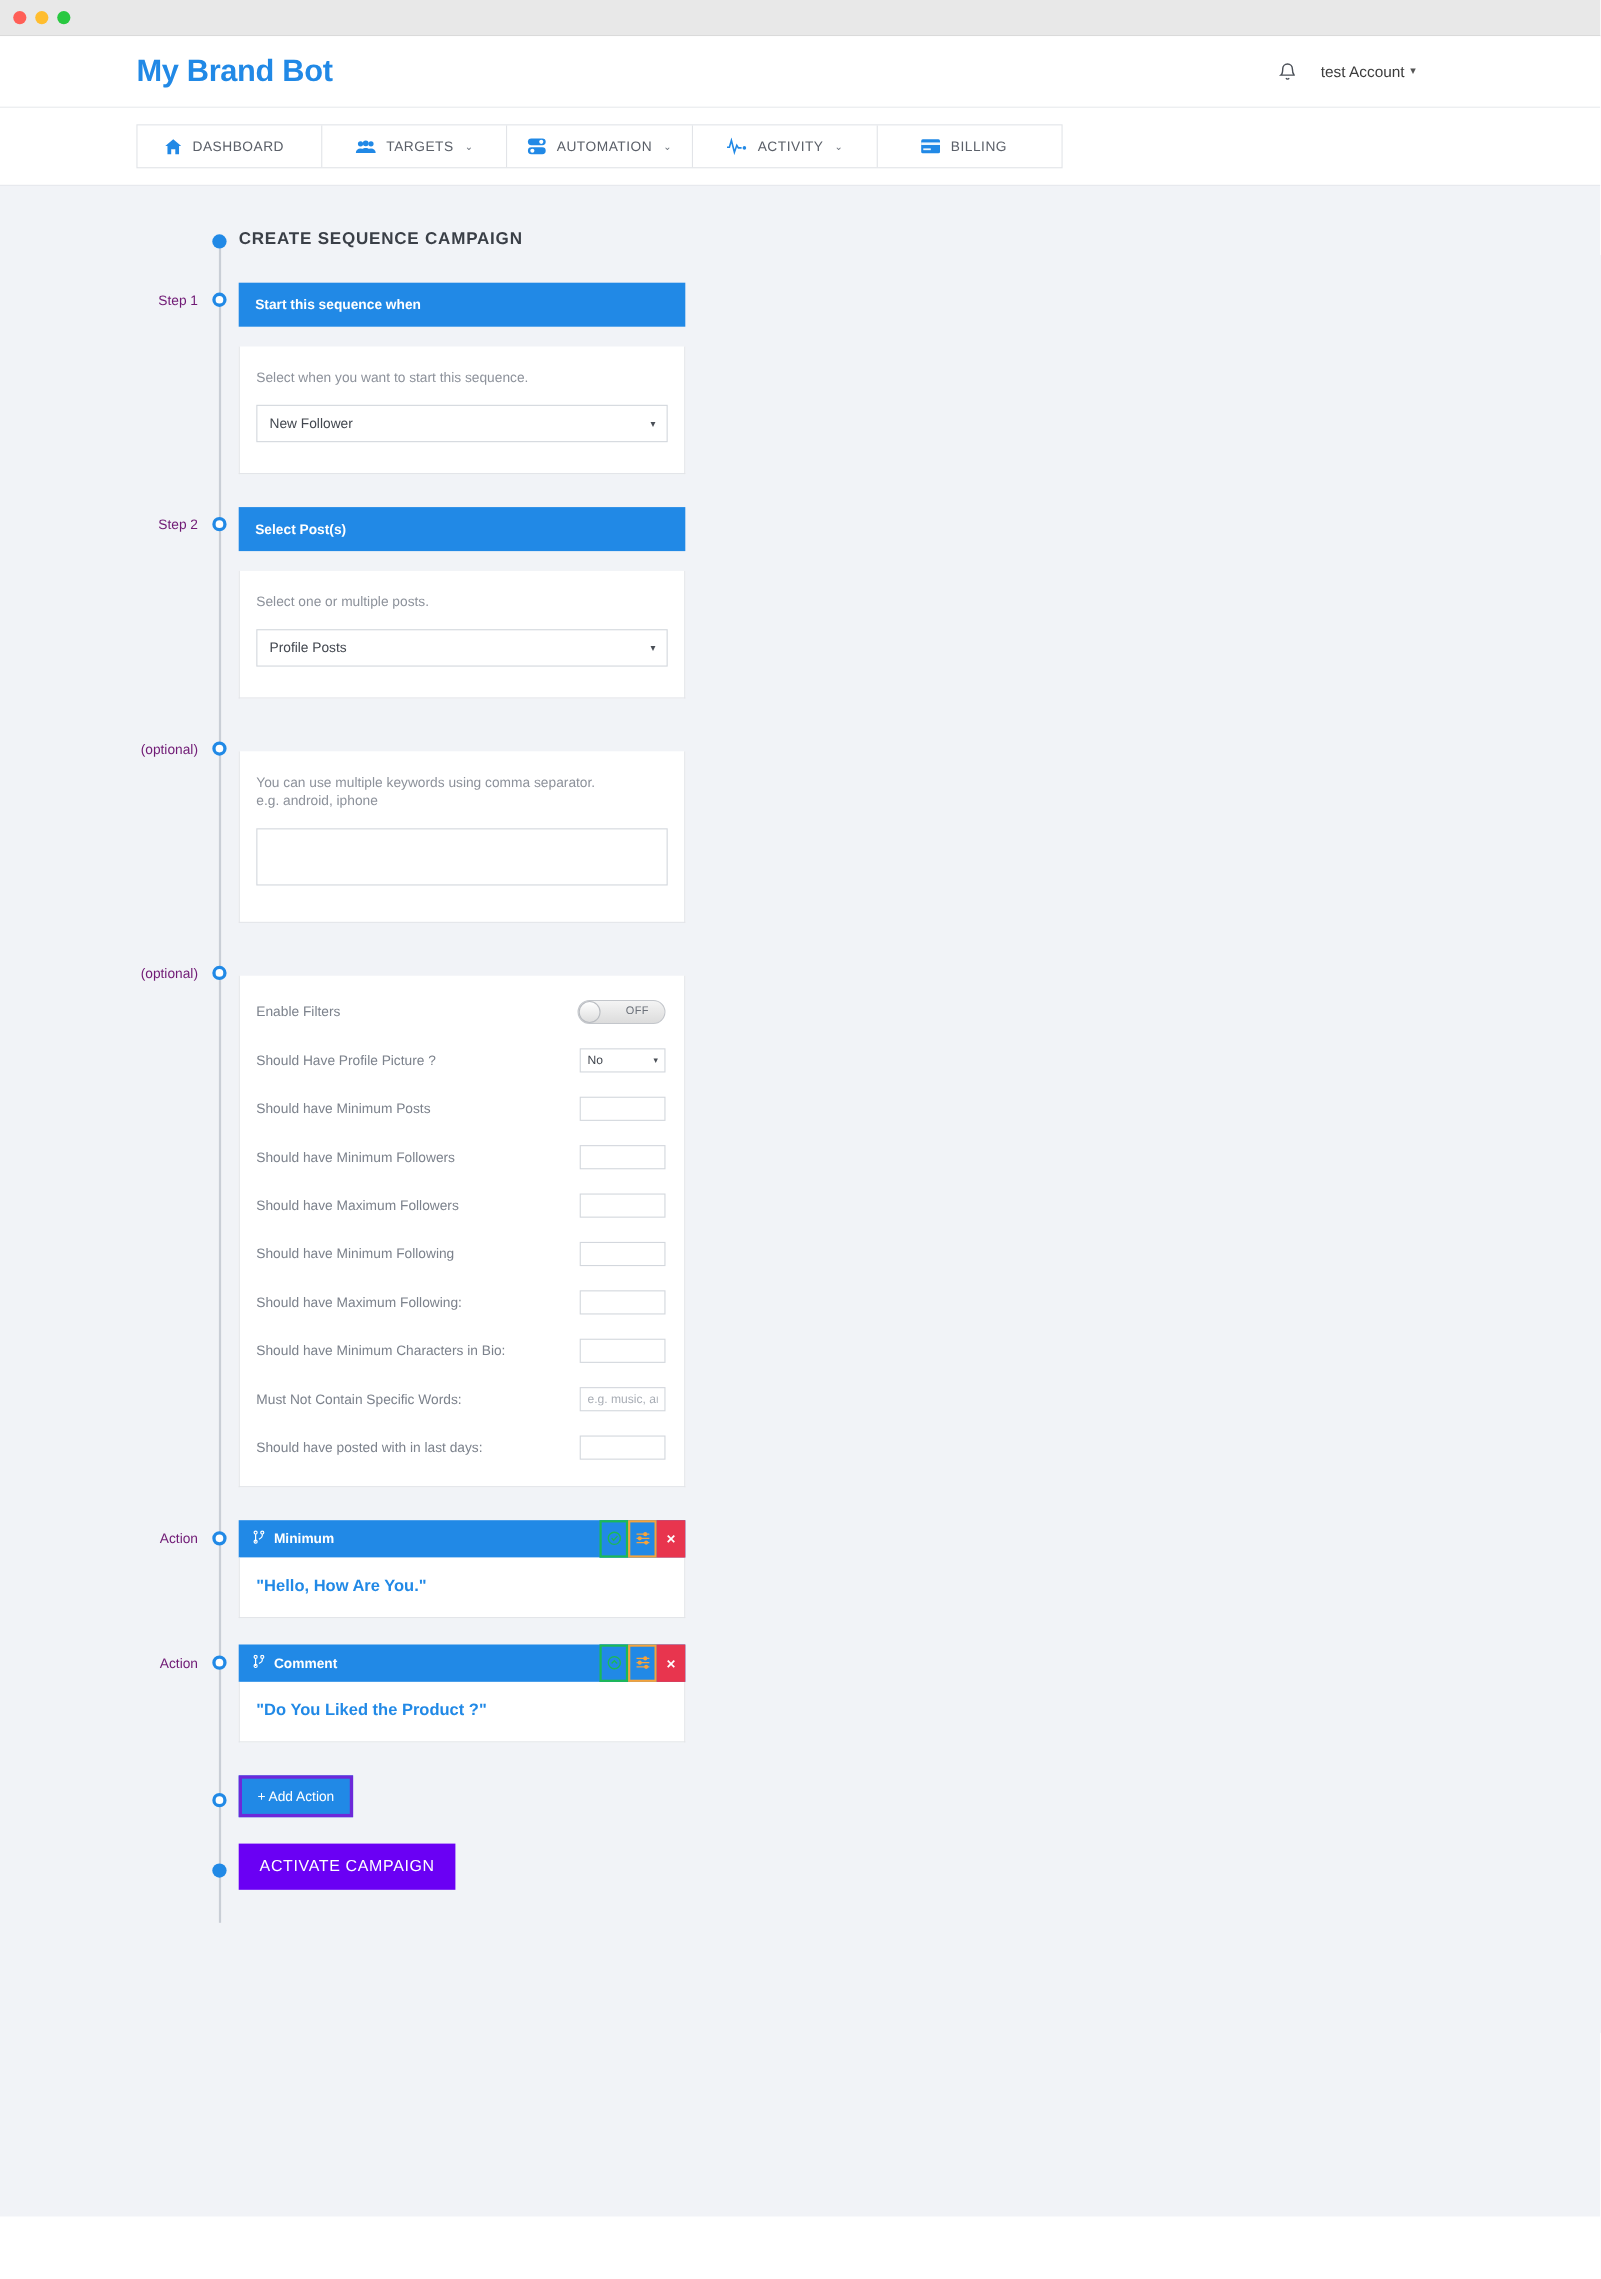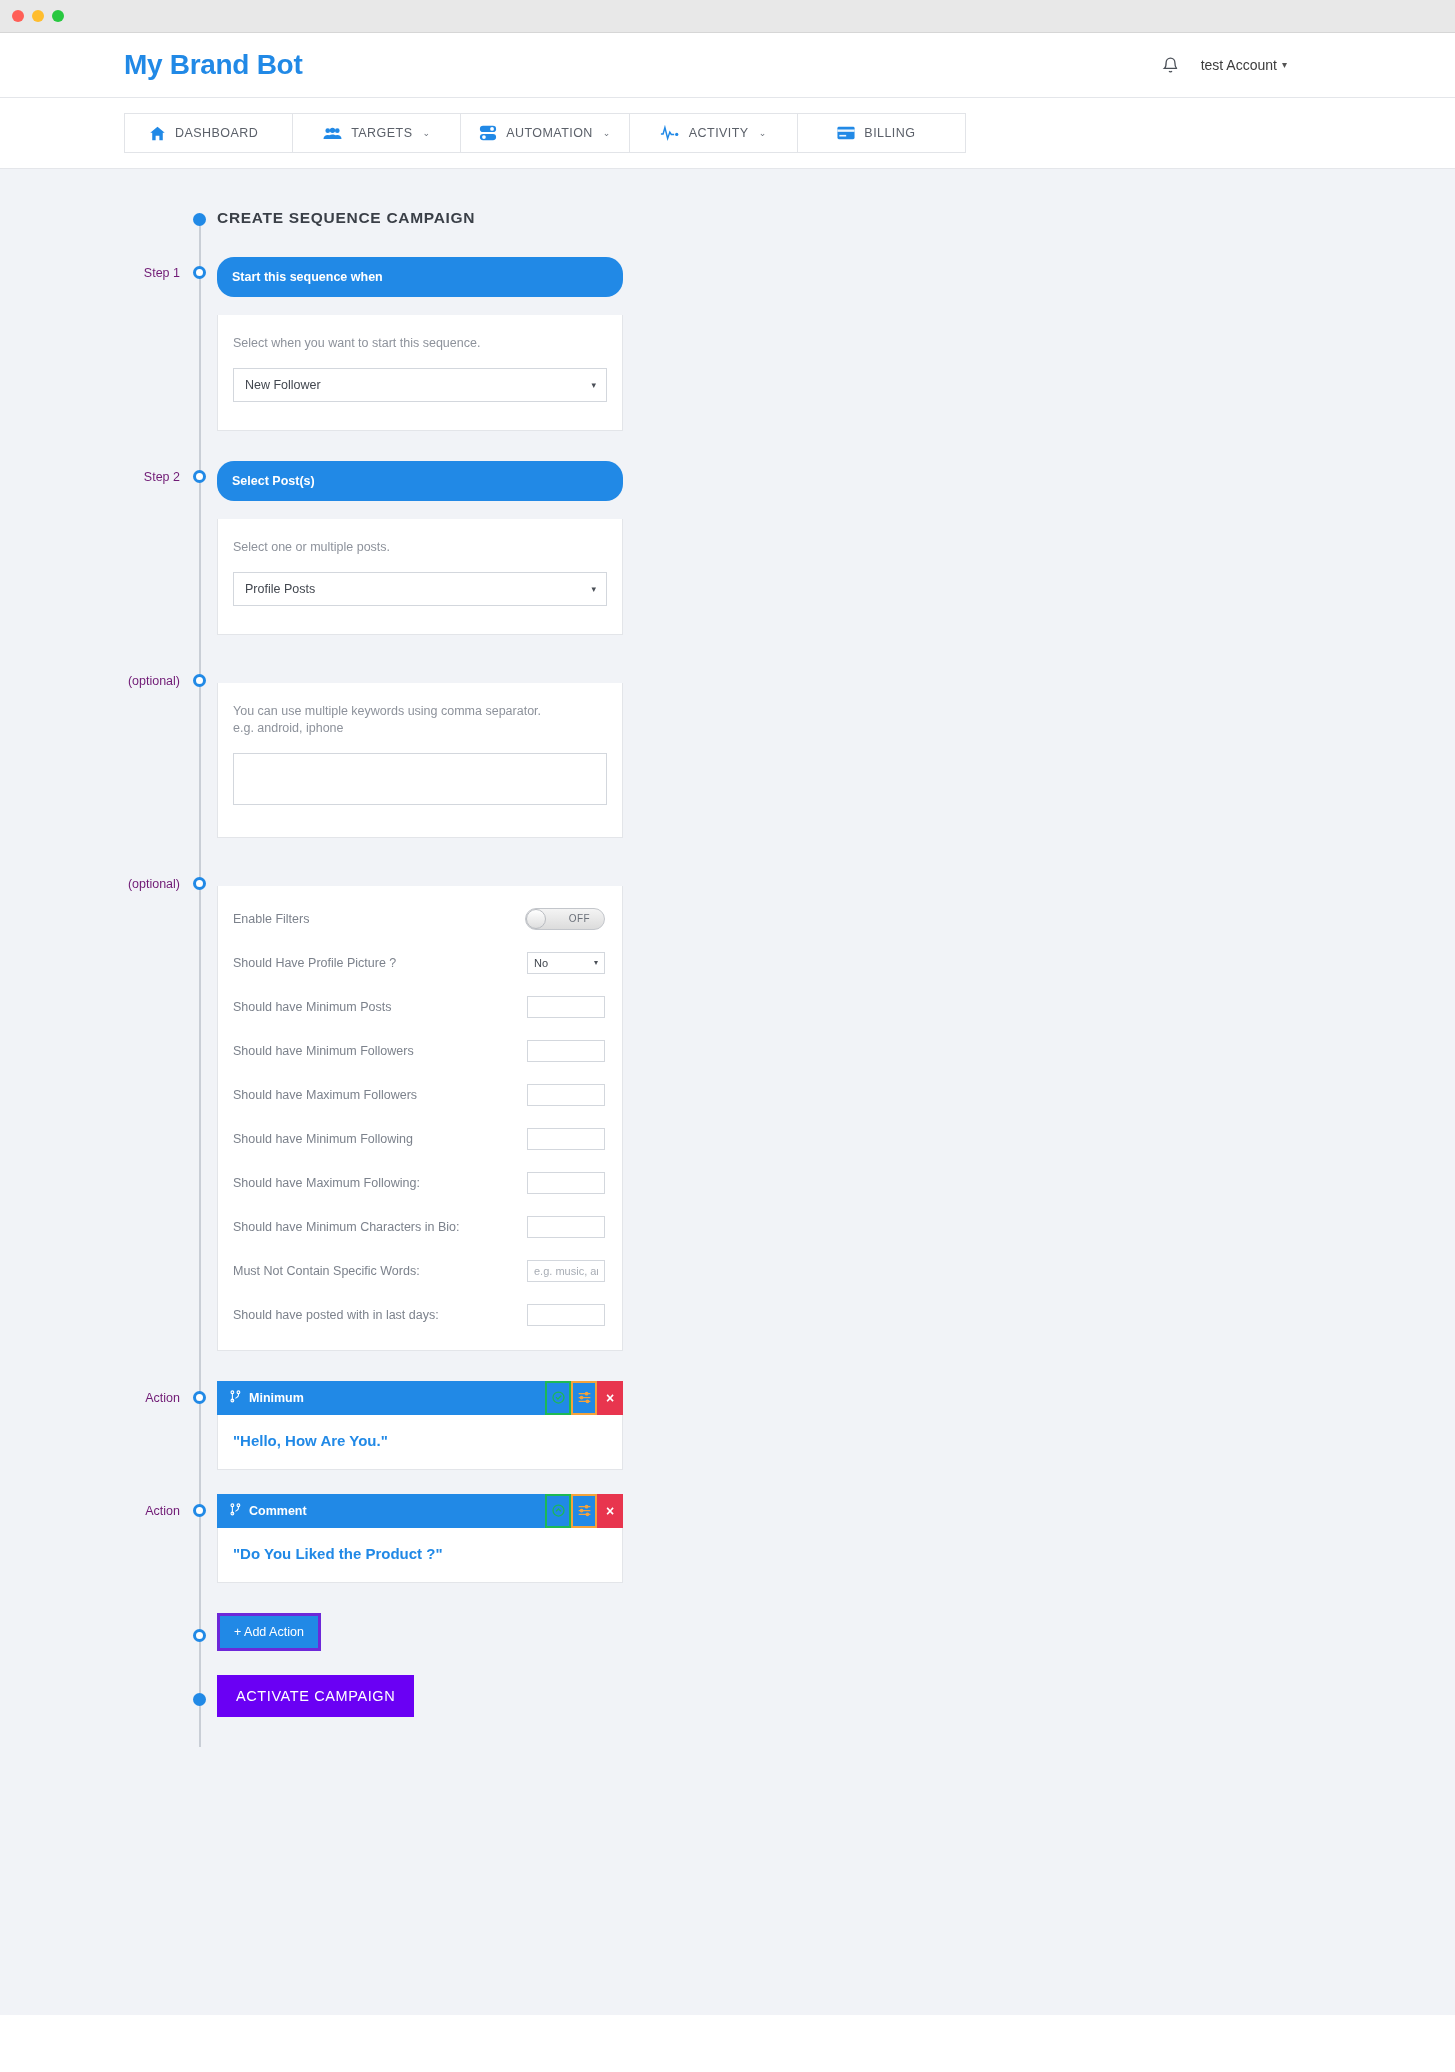--- a/index.html
+++ b/index.html
@@ -168,21 +168,20 @@
   }
   .card-head {
     background: #2189e6;
     color: #fff;
     font-size: 12.5px;
     font-weight: bold;
     padding: 13px 15px;
     display: flex;
     align-items: center;
     justify-content: space-between;
-    border-radius: 17px;
   }
   .card-body { padding: 20px 15px 28px 15px; }
   .card-note {
     font-size: 12.5px;
     color: #8d929b;
     line-height: 1.35;
     margin-bottom: 16px;
   }
 
   .select-box {

